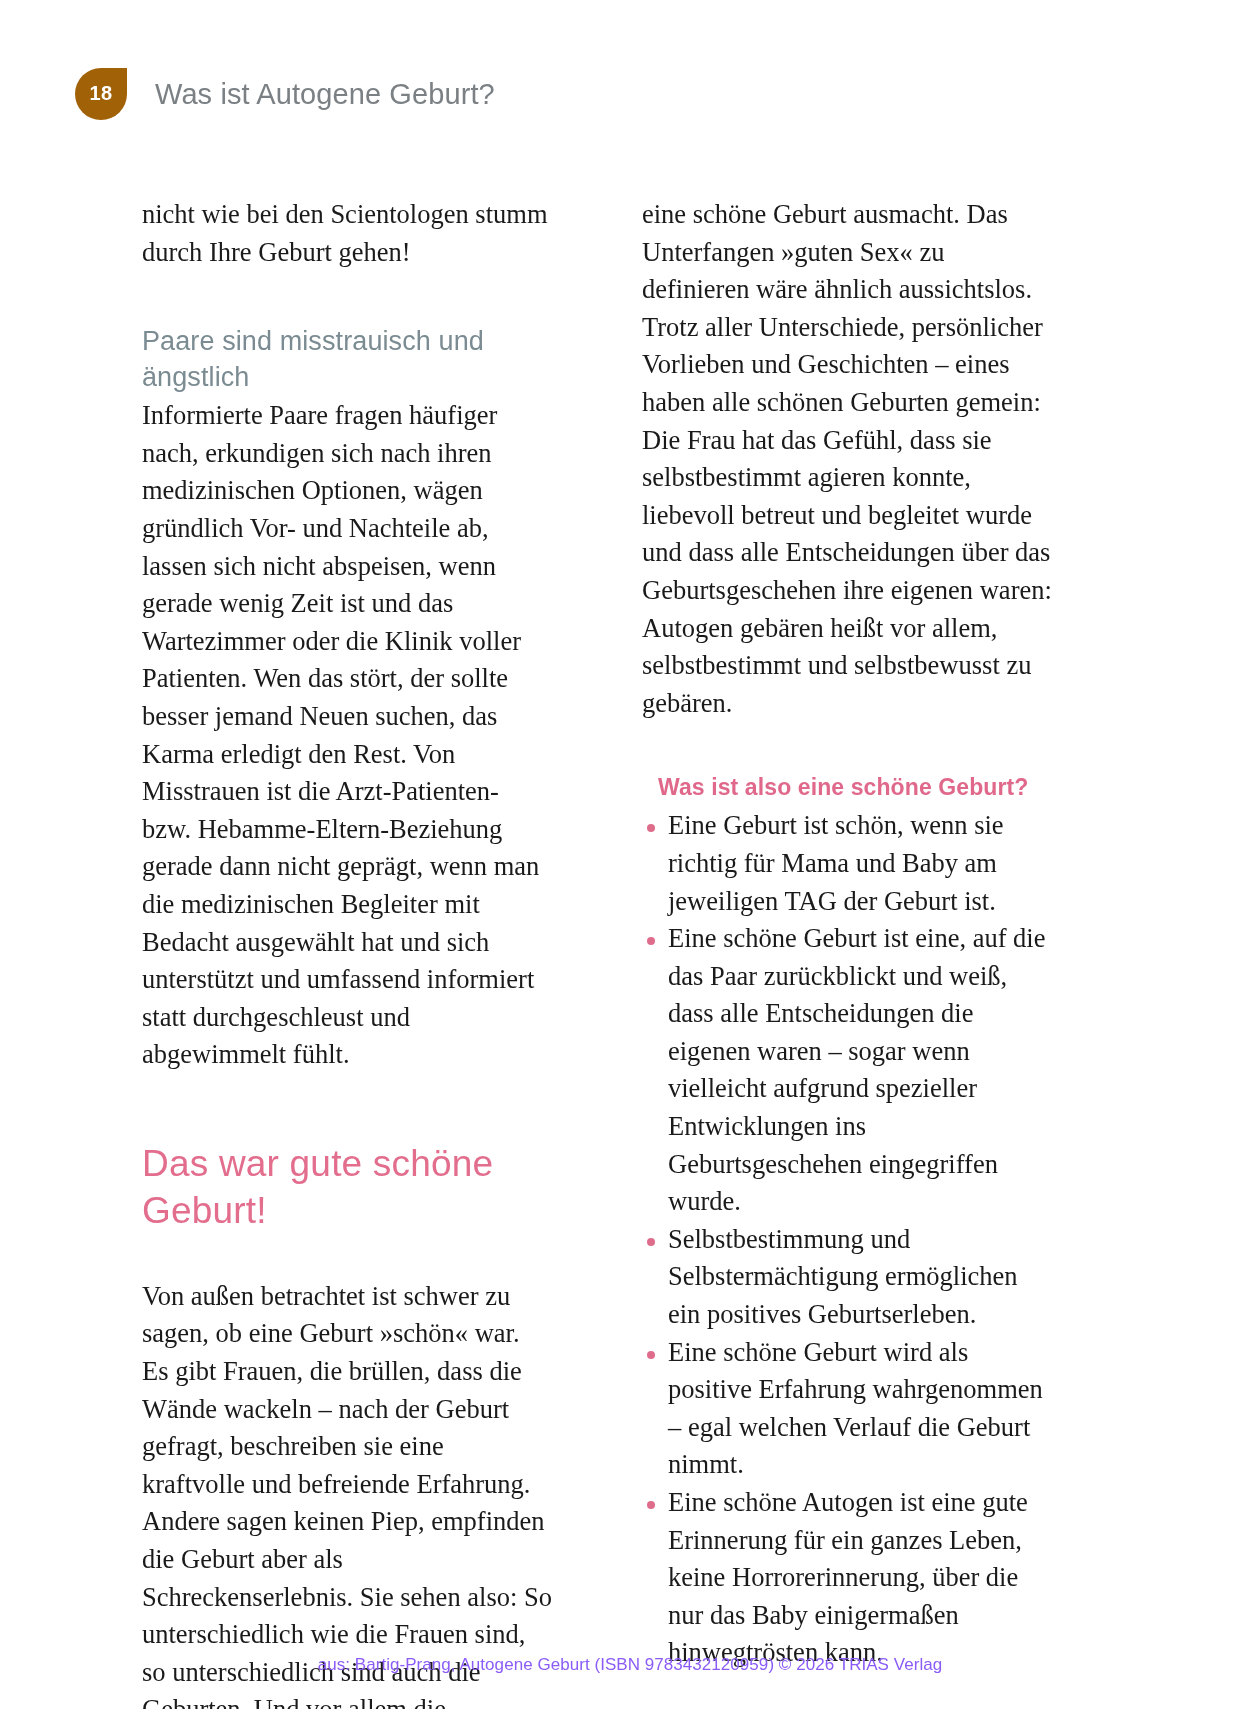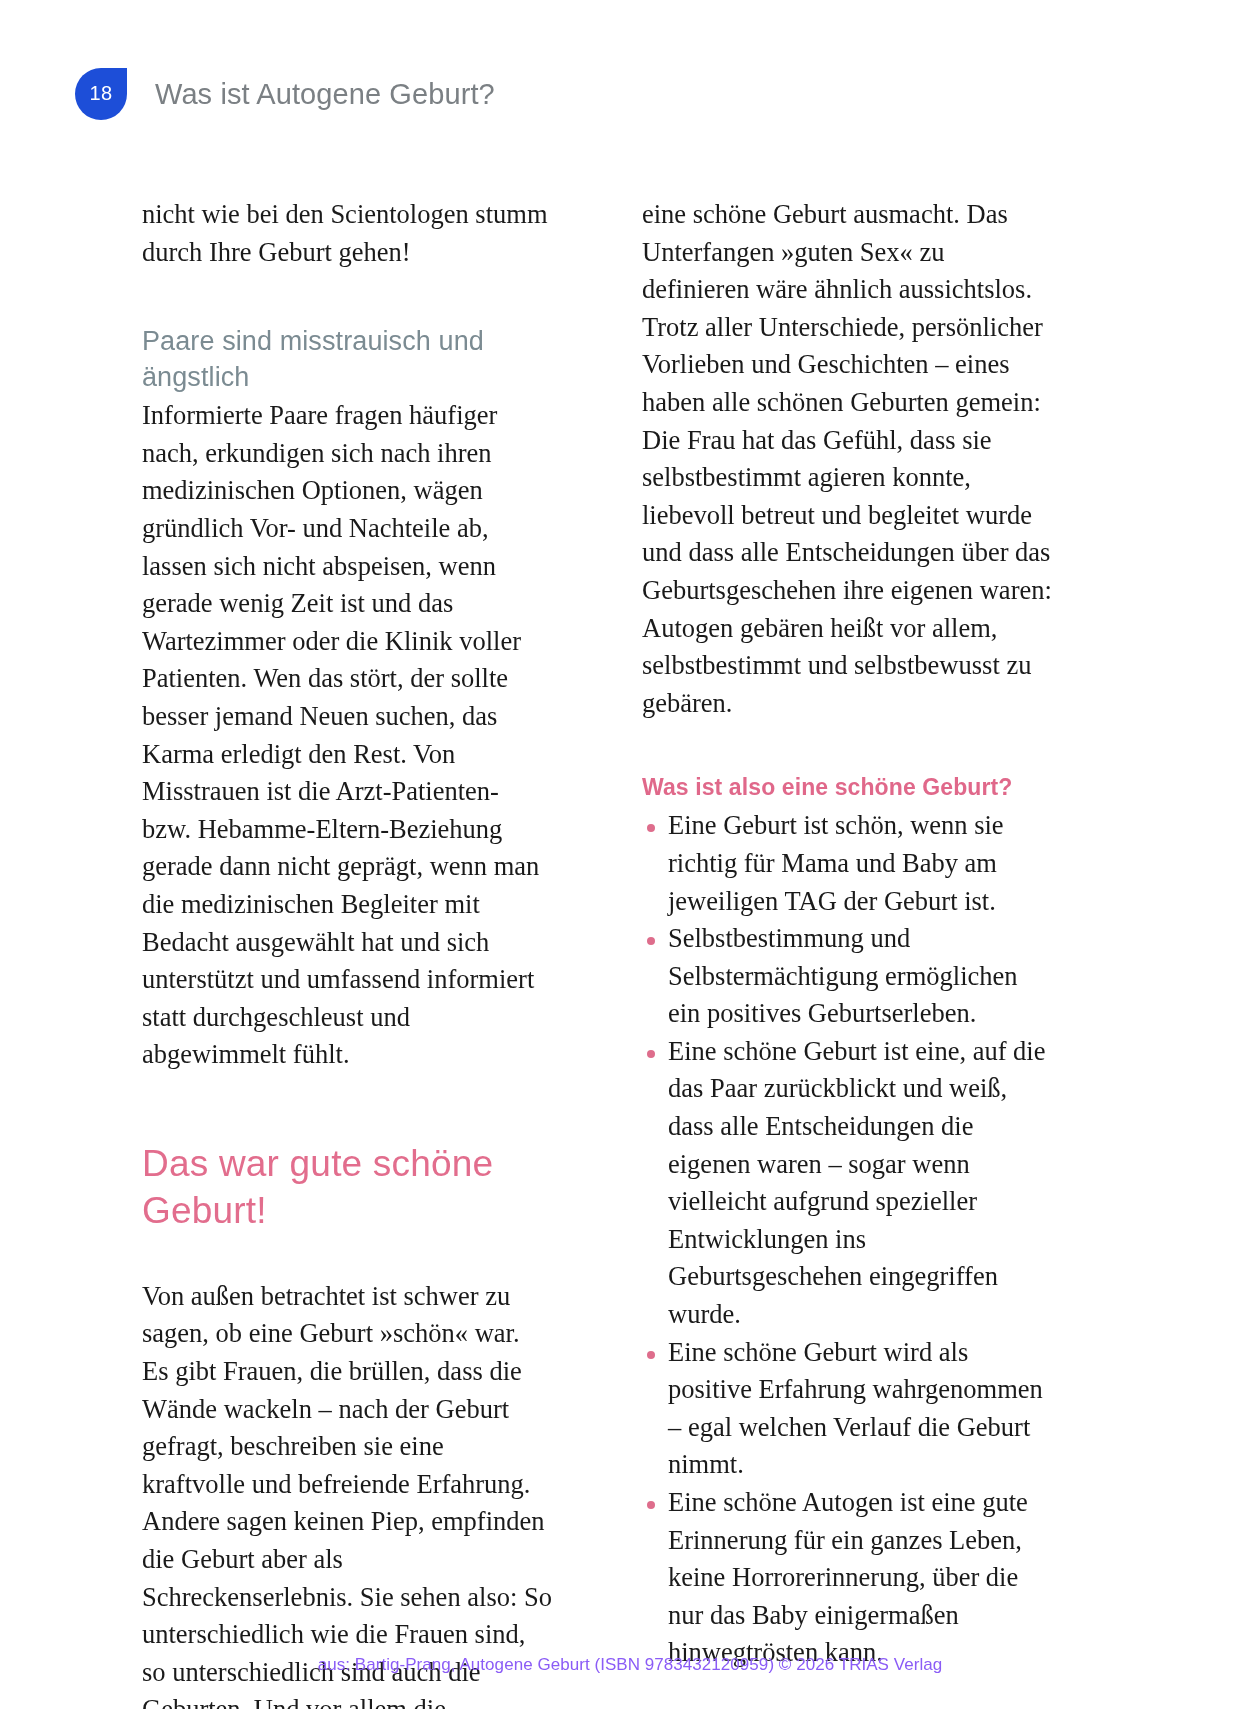--- a/index.html
+++ b/index.html
@@ -21,26 +21,26 @@
     position: absolute;
     top: 68px;
     left: 75px;
     display: flex;
     align-items: center;
     height: 52px;
   }
   .page-badge {
     width: 52px;
     height: 52px;
-    background: #1d4ed8;
+    background: #a16207;
     border-radius: 26px 0 26px 26px;
     color: #ffffff;
     font-family: "Liberation Sans", "DejaVu Sans", sans-serif;
     font-size: 20px;
-    font-weight: 400;
+    font-weight: 700;
     display: flex;
     align-items: center;
     justify-content: center;
     letter-spacing: 0.5px;
     box-sizing: border-box;
     padding-bottom: 1px;
   }
   .running-head-title {
     margin-left: 28px;
     font-family: "Liberation Sans", "DejaVu Sans", sans-serif;
@@ -92,21 +92,21 @@
     font-weight: 400;
     font-size: 37px;
     line-height: 47px;
     color: #e26d8d;
     letter-spacing: 0.2px;
   }
   .spacer-before-mainheading { height: 66px; }
   .spacer-after-mainheading { height: 44px; }
 
   h3.pink-heading {
-    margin: 0 0 4px 0;
+    margin: 0 0 4px 16px;
     font-family: "Liberation Sans", "DejaVu Sans", sans-serif;
     font-weight: 700;
     font-size: 23px;
     line-height: 31px;
     color: #e0688a;
     letter-spacing: 0.1px;
   }
   .spacer-before-pinkheading { height: 50px; }
 
   
@@ -179,25 +179,25 @@
 
     <h3 class="pink-heading">Was ist also eine schöne Geburt?</h3>
 
     <ul class="bullets">
       <li class="body">
         <span class="dot"></span>
         <span>Eine Geburt ist schön, wenn sie richtig für Mama und Baby am jeweiligen TAG der Geburt ist.</span>
       </li>
       <li class="body">
         <span class="dot"></span>
+        <span>Eine schöne Geburt ist eine, auf die das Paar zurückblickt und weiß, dass alle Entscheidungen die eigenen waren – sogar wenn vielleicht aufgrund spezieller Entwicklungen ins Geburtsgeschehen eingegriffen wurde.</span>
+      </li>
+      <li class="body">
+        <span class="dot"></span>
         <span>Selbstbestimmung und Selbstermächtigung ermöglichen ein positives Geburtserleben.</span>
-      </li>
-      <li class="body">
-        <span class="dot"></span>
-        <span>Eine schöne Geburt ist eine, auf die das Paar zurückblickt und weiß, dass alle Entscheidungen die eigenen waren – sogar wenn vielleicht aufgrund spezieller Entwicklungen ins Geburtsgeschehen eingegriffen wurde.</span>
       </li>
       <li class="body">
         <span class="dot"></span>
         <span>Eine schöne Geburt wird als positive Erfahrung wahrgenommen – egal welchen Verlauf die Geburt nimmt.</span>
       </li>
       <li class="body">
         <span class="dot"></span>
         <span>Eine schöne Autogen ist eine gute Erinnerung für ein ganzes Leben, keine Horrorerinnerung, über die nur das Baby einigermaßen hinwegtrösten kann.</span>
       </li>
     </ul>

